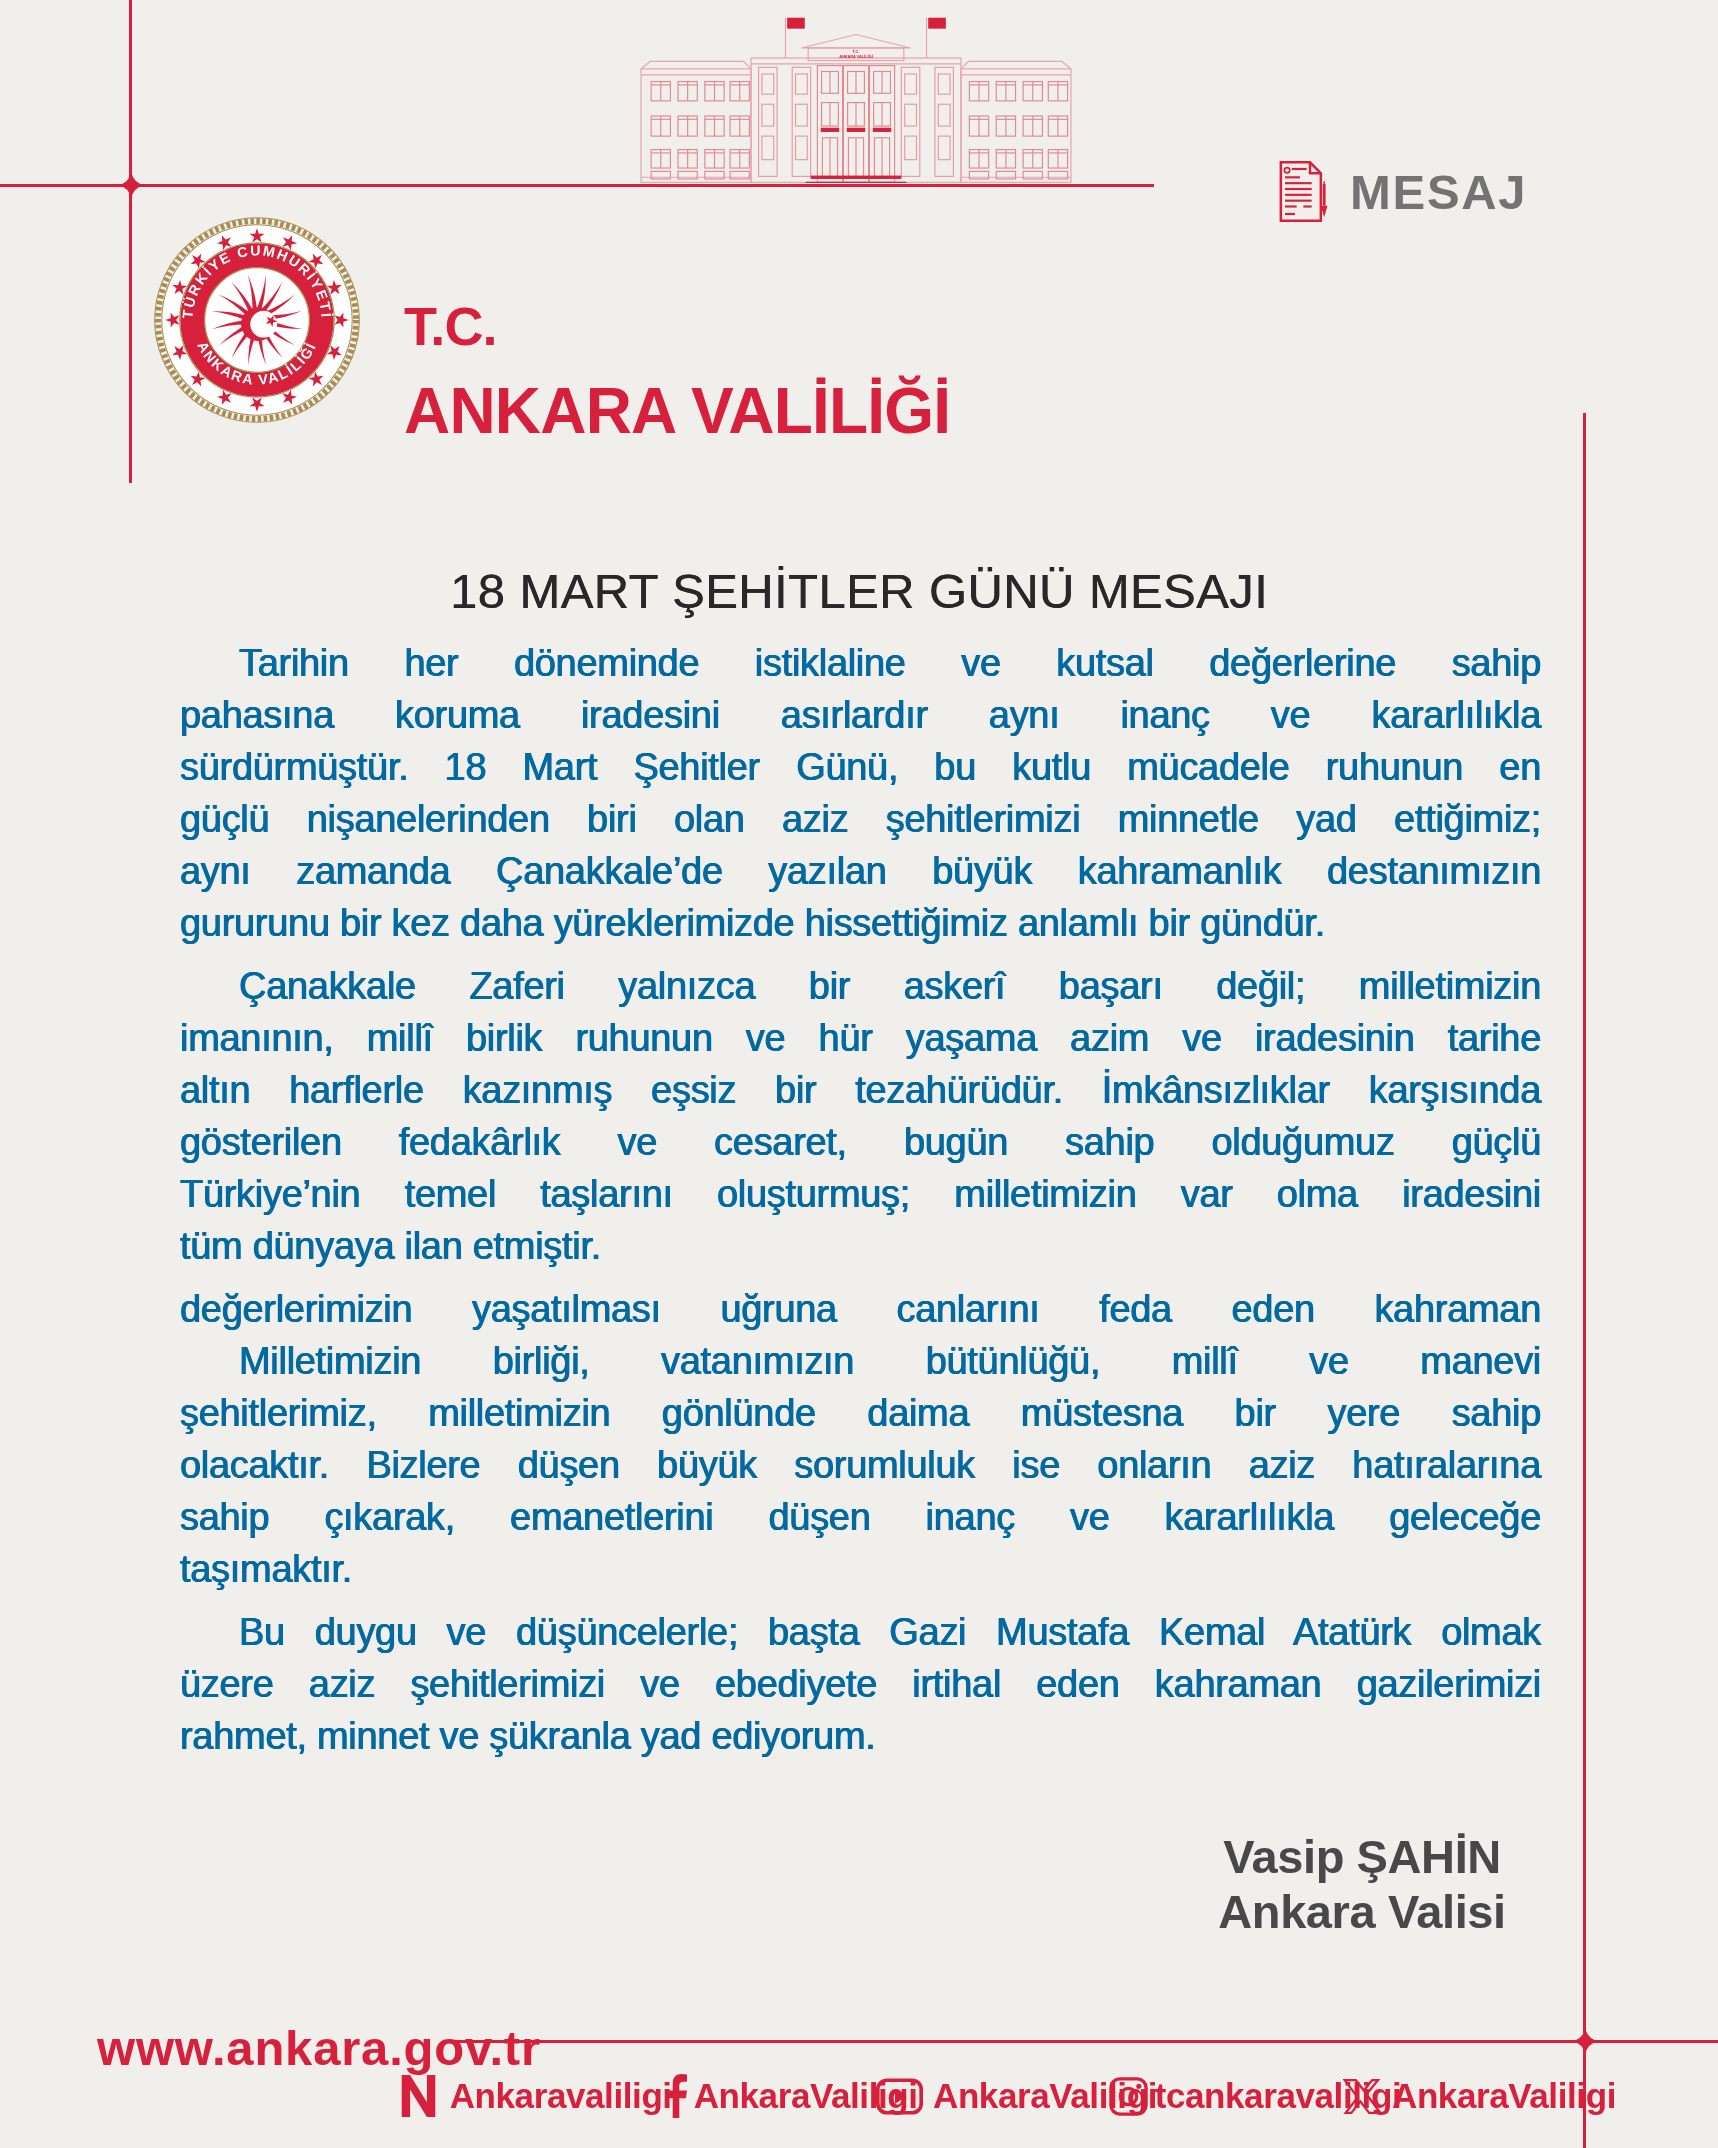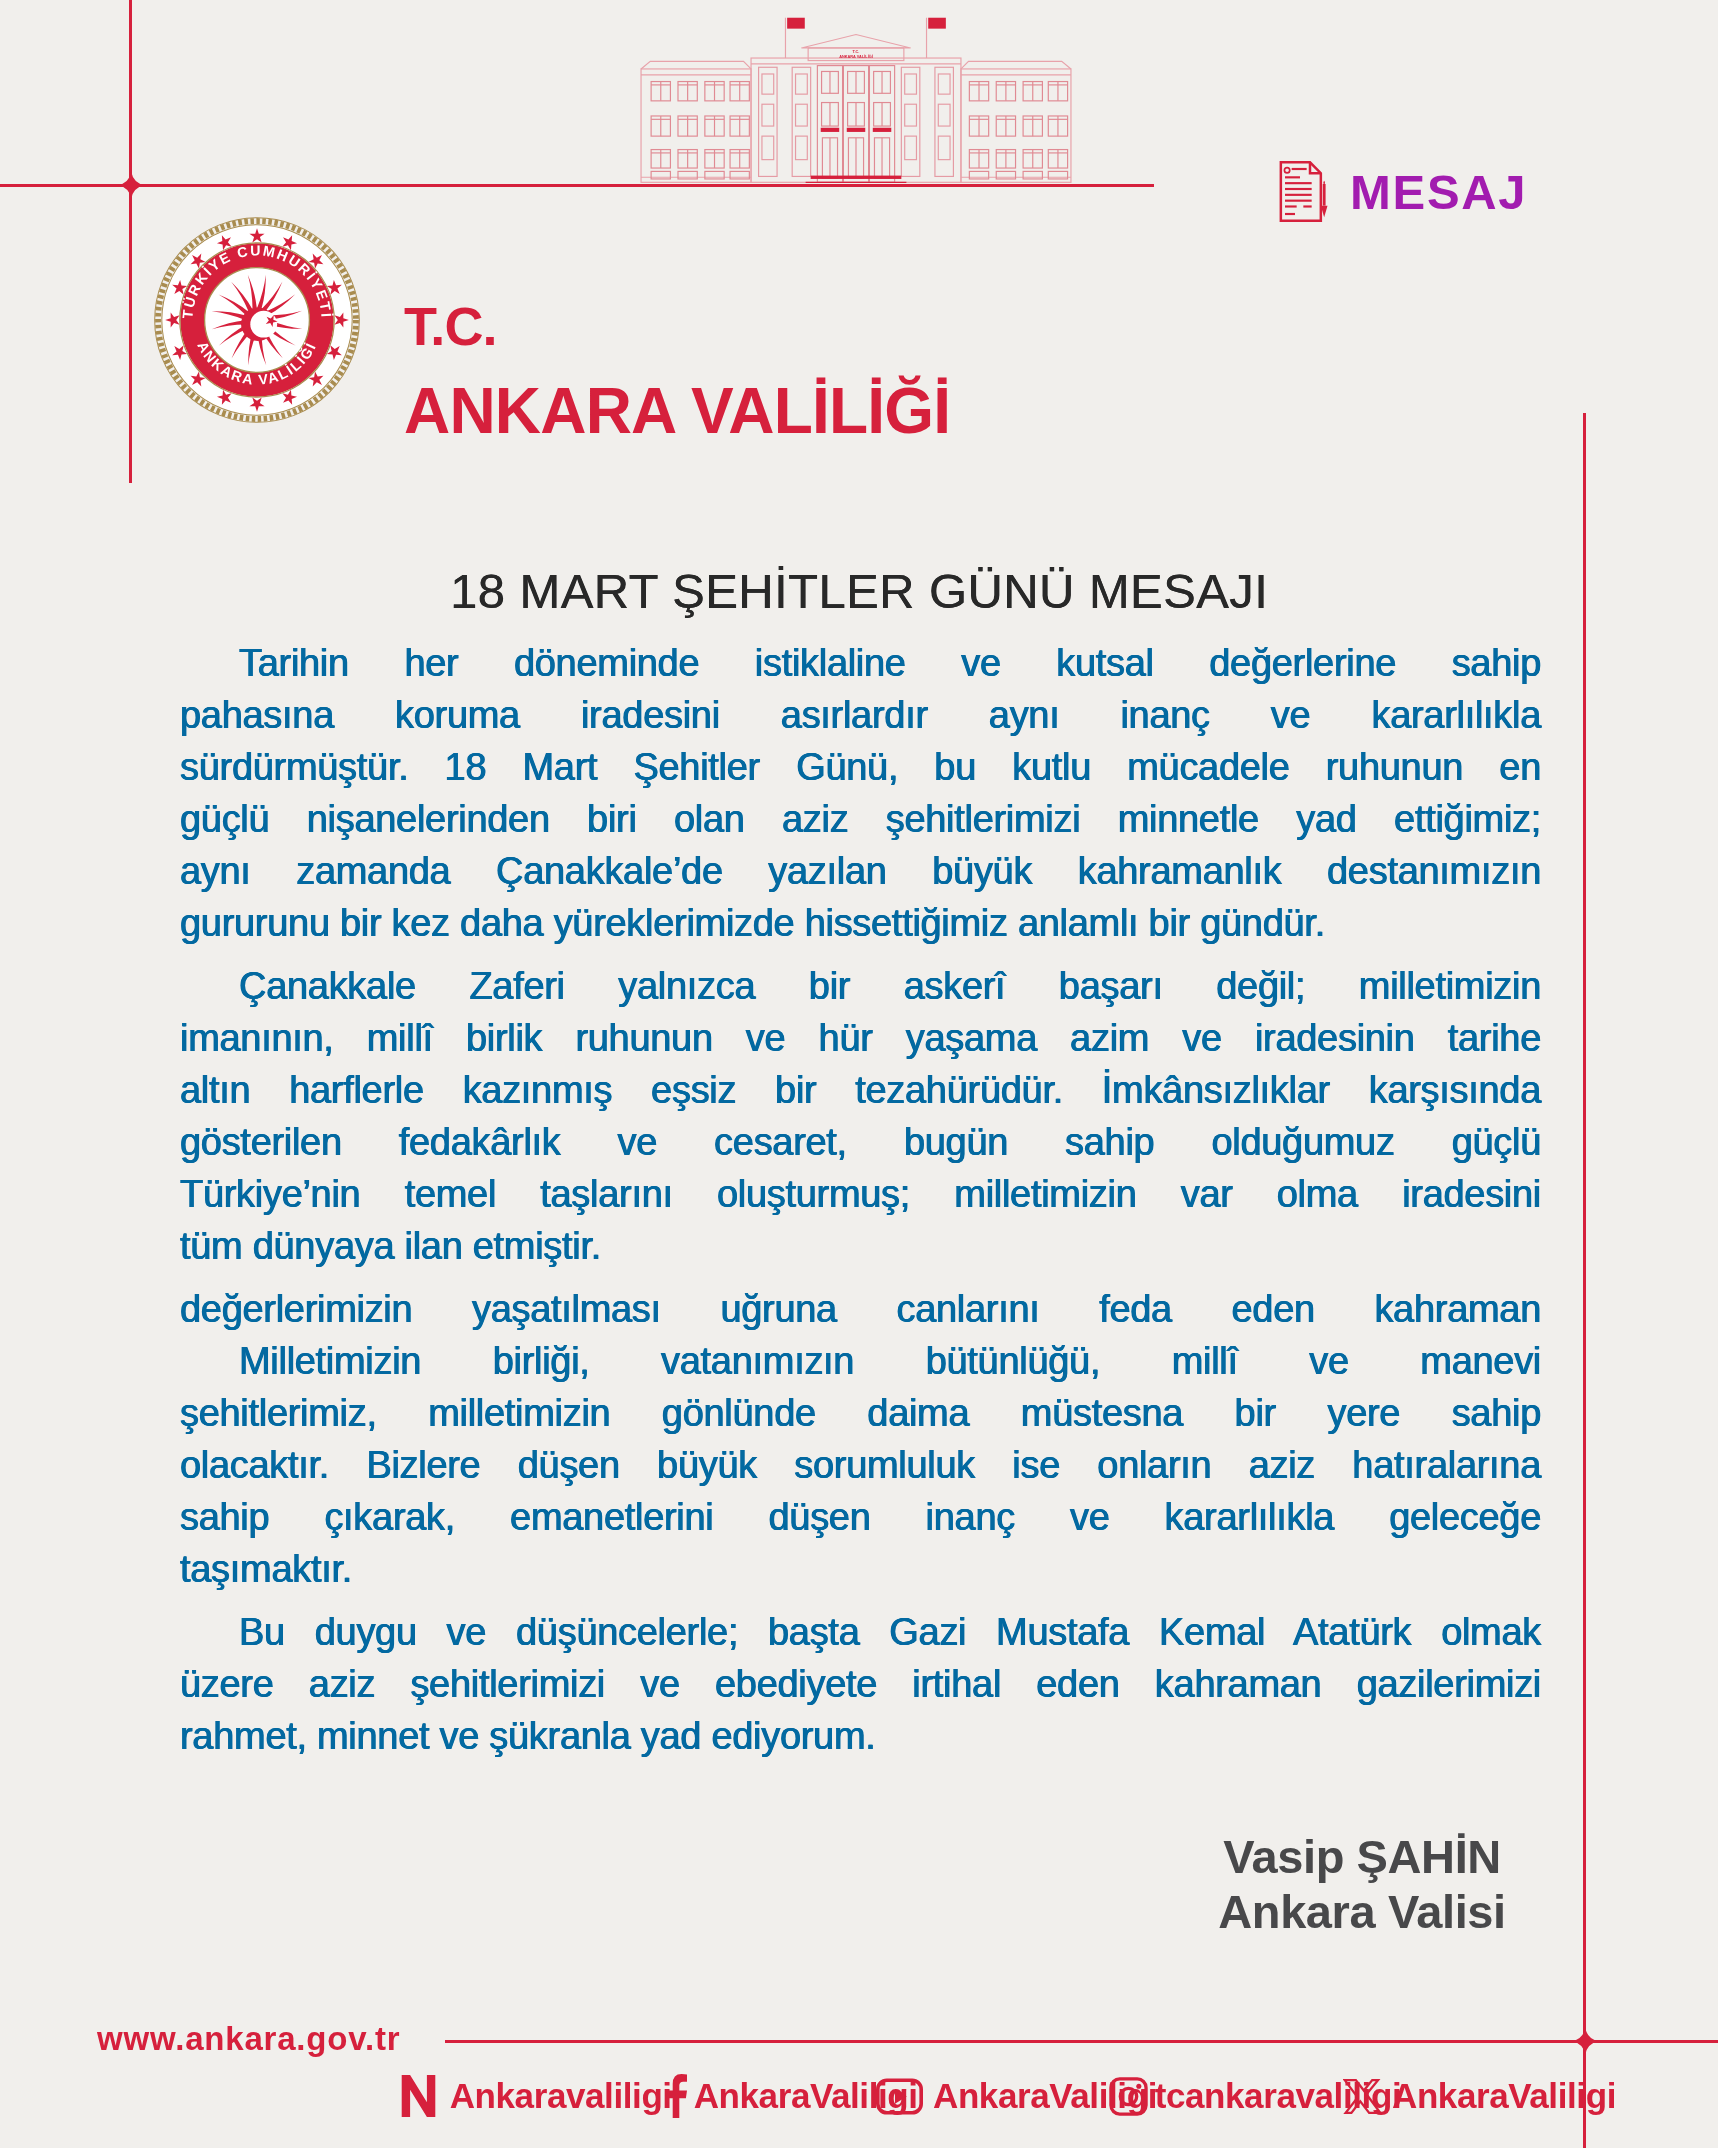--- a/index.html
+++ b/index.html
@@ -12,21 +12,21 @@
 
   
   .vline{position:absolute;width:3.4px;background:#D6203C;}
   .hline{position:absolute;height:3.4px;background:#D6203C;}
   .diamond{position:absolute;width:28.5px;height:28.5px;}
 
   
   #building{left:636px;top:10px;width:440px;height:175px;}
   #mesaj-badge{left:1275px;top:158px;width:352px;height:67px;display:flex;align-items:center;gap:20px;}
   #mesaj-badge .label{
-    color:#a21caf;font-size:49px;font-weight:bold;letter-spacing:1.7px;
+    color:#737373;font-size:49px;font-weight:bold;letter-spacing:1.7px;
   }
 
   
   #emblem{left:153px;top:216px;width:208px;height:208px;}
   .org-line{position:absolute;left:404px;color:#D6203C;font-weight:bold;letter-spacing:-0.8px;white-space:nowrap;}
   #org-prefix{top:295px;font-size:54px;}
   #org-name{top:374px;font-size:64px;}
 
   
   #msg-title{
@@ -46,21 +46,21 @@
   .line.first{text-indent:59px;}
   .line.last{text-align-last:left;}
 
   #signature{left:1018px;top:1829px;width:688px;text-align:center;color:#48484A;}
   #signature .sig-line{
     font-size:47px;line-height:55px;font-weight:bold;letter-spacing:-0.4px;
   }
 
   
   #website{
-    left:97px;top:2020px;font-size:33px;font-weight:bold;color:#D6203C;
+    left:97px;top:2020px;font-size:49px;font-weight:bold;color:#D6203C;
     letter-spacing:0.8px;white-space:nowrap;
   }
   .social-item{position:absolute;top:2071px;height:50px;display:flex;align-items:center;}
   .social-handle{
     color:#D6203C;font-size:35px;font-weight:bold;letter-spacing:-0.4px;white-space:nowrap;
   }
   svg{display:block;}
 </style>
 </head>
 <body>

